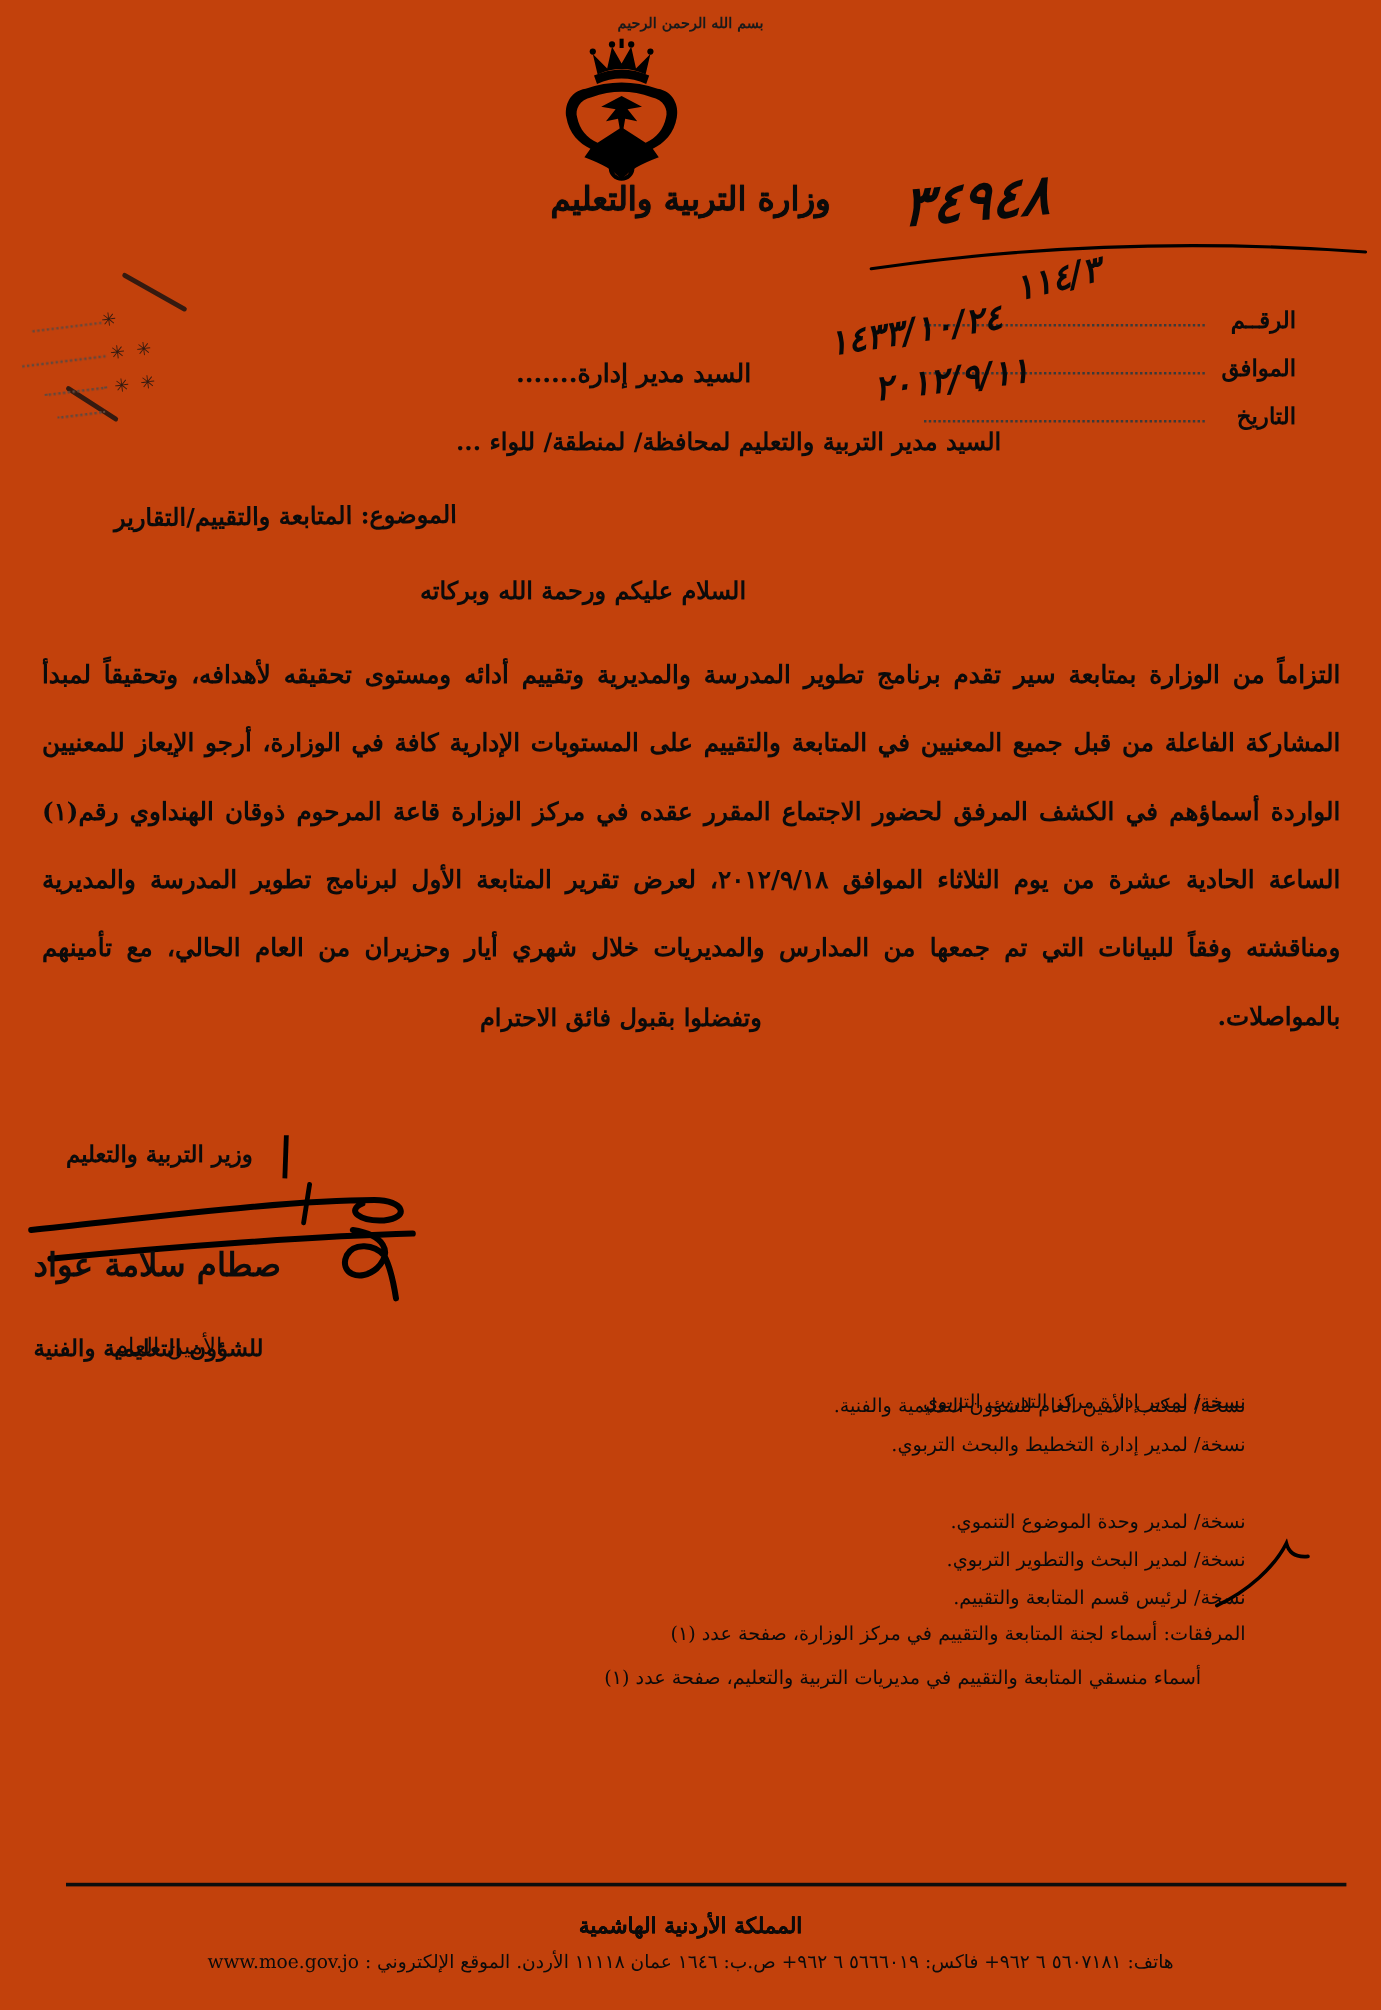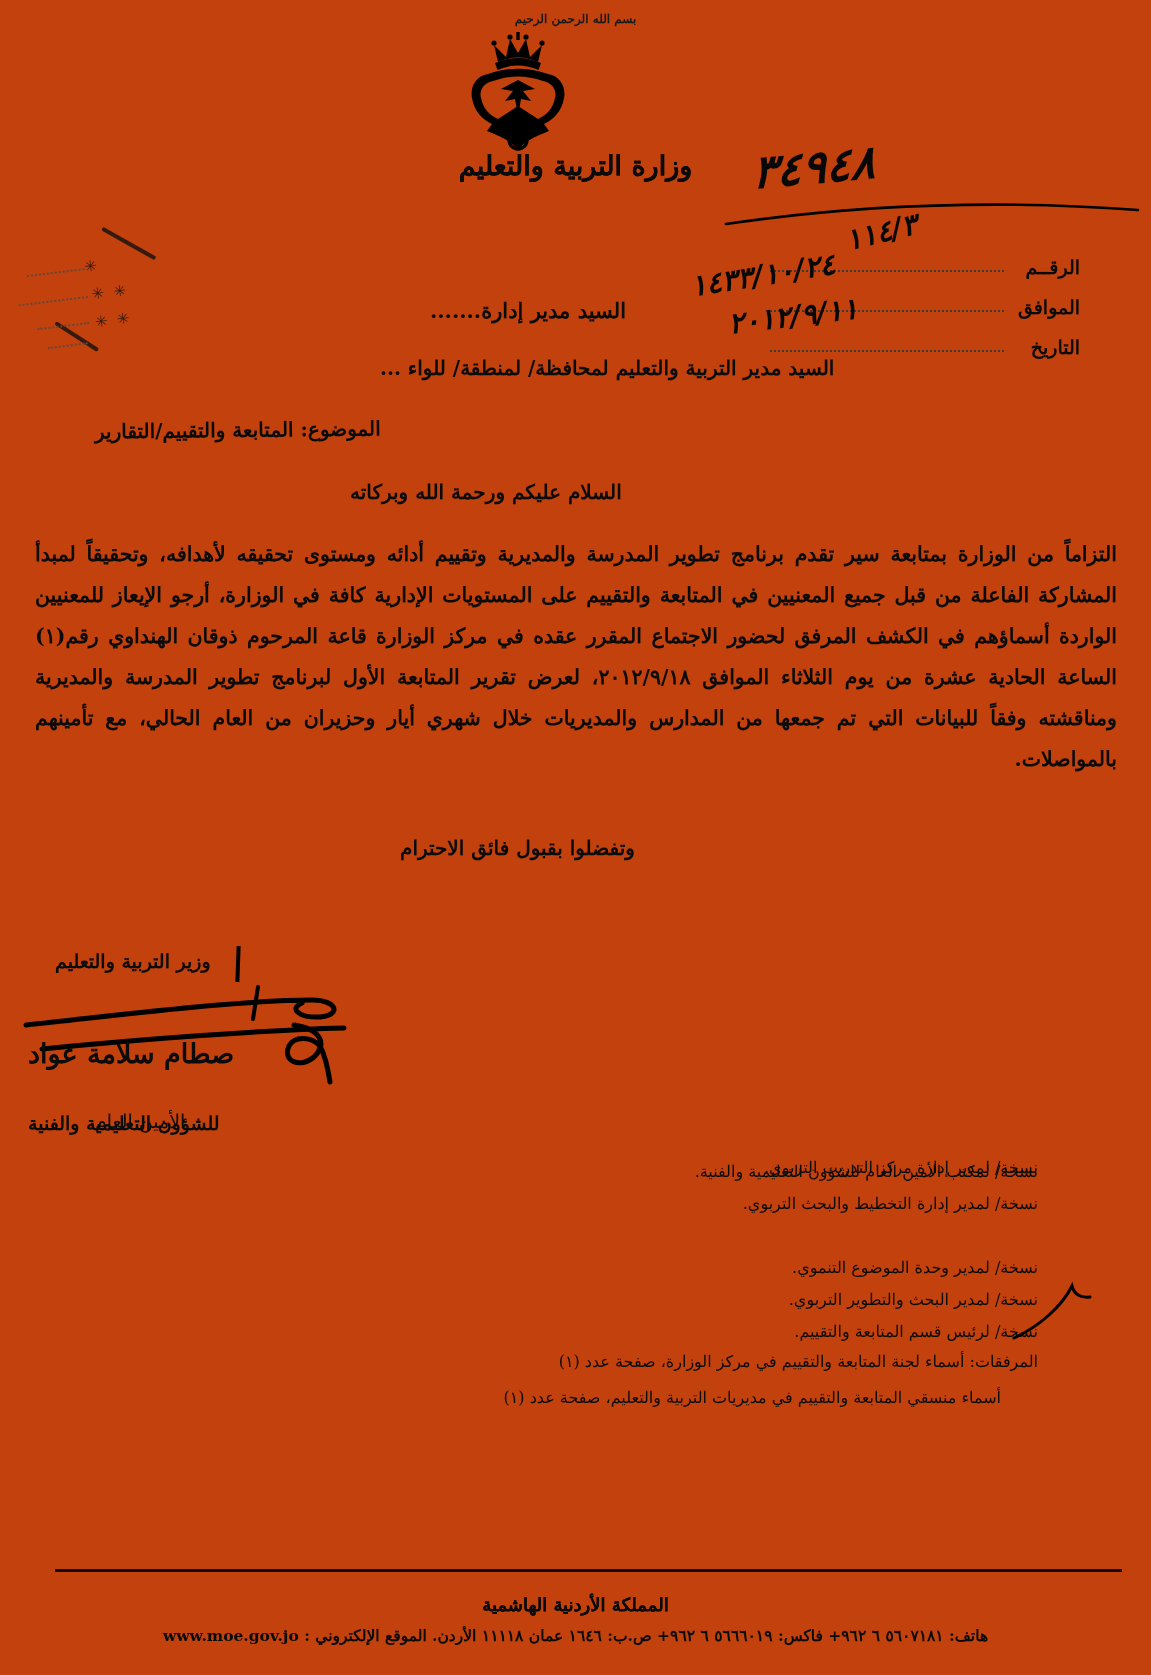--- a/index.html
+++ b/index.html
@@ -52,39 +52,39 @@
   .stamp{top:242px;left:12px;width:150px;height:110px;transform:rotate(-7deg);opacity:.8;}
   .stamp .star{position:absolute;font-size:15px;color:#111;font-style:normal;}
   .stamp .squig{position:absolute;height:0;border-bottom:2px dotted #4a4a4a;filter:blur(.4px);}
   
   .addr1{top:298px;left:430px;font-size:21px;font-weight:bold;}
   .addr2{top:356px;left:380px;font-size:20px;font-weight:bold;}
   .subject{top:418px;left:95px;font-size:20px;font-weight:bold;transform:rotate(-.6deg);}
   .greeting{top:480px;left:350px;font-size:20px;font-weight:bold;}
   .body-par{
     top:534px;left:35px;width:1082px;
-    font-size:20.5px;font-weight:600;line-height:41px;
+    font-size:20.5px;font-weight:600;line-height:57px;
     text-align:justify;direction:rtl;
   }
   .closing{top:836px;left:400px;font-size:20px;font-weight:bold;}
   
   .sig-title{top:950px;left:55px;font-size:19px;font-weight:bold;}
   .sig-bar{top:946px;left:236px;width:0;height:36px;border-left:4px solid #000;transform:rotate(2deg);}
   .sig-scribble{top:985px;left:22px;}
   .sig-name{top:1038px;left:28px;font-size:27px;font-weight:bold;letter-spacing:1px;}
   .sig-role1{top:1110px;left:95px;font-size:19px;font-weight:normal;}
   .sig-role2{top:1112px;left:28px;font-size:19px;font-weight:bold;}
   .cc-line{position:absolute;right:113px;direction:rtl;font-size:16px;font-weight:400;white-space:nowrap;}
   .att-1{top:1352px;right:113px;}
   .att-2{top:1388px;right:150px;}
   .check-flourish{top:1282px;left:1012px;}
   
   .footer-rule{top:1569px;left:55px;width:1067px;height:3px;background:#0d0d0d;}
   .footer-kingdom{top:1594px;left:0;right:0;text-align:center;font-size:18px;font-weight:bold;text-shadow:0 0 .5px #000;}
-  .footer-contact{top:1626px;left:0;right:0;text-align:center;font-size:15.5px;font-weight:700;direction:rtl;}
+  .footer-contact{top:1626px;left:0;right:0;text-align:center;font-size:15.5px;font-weight:400;direction:rtl;}
 </style>
 </head>
 <body>
 
 <div class="page">
 
   <div class="abs basmala rtl">بسم الله الرحمن الرحيم</div>
 
   <div class="abs emblem">
     <svg width="120" height="128" viewBox="0 0 120 128" xmlns="http://www.w3.org/2000/svg">

